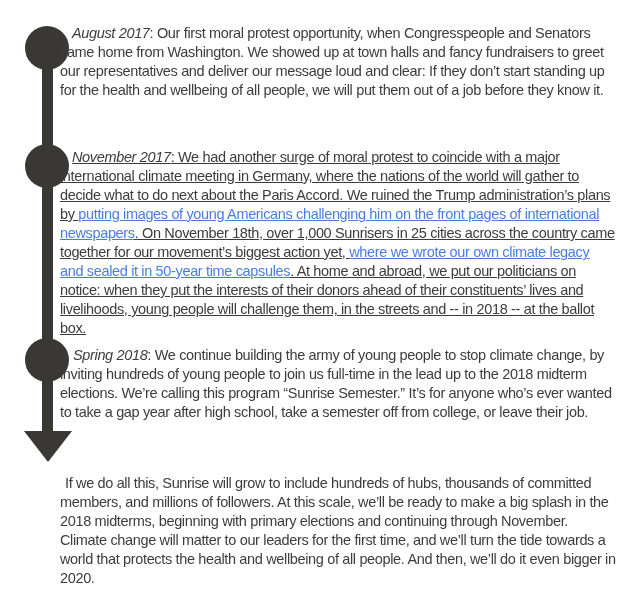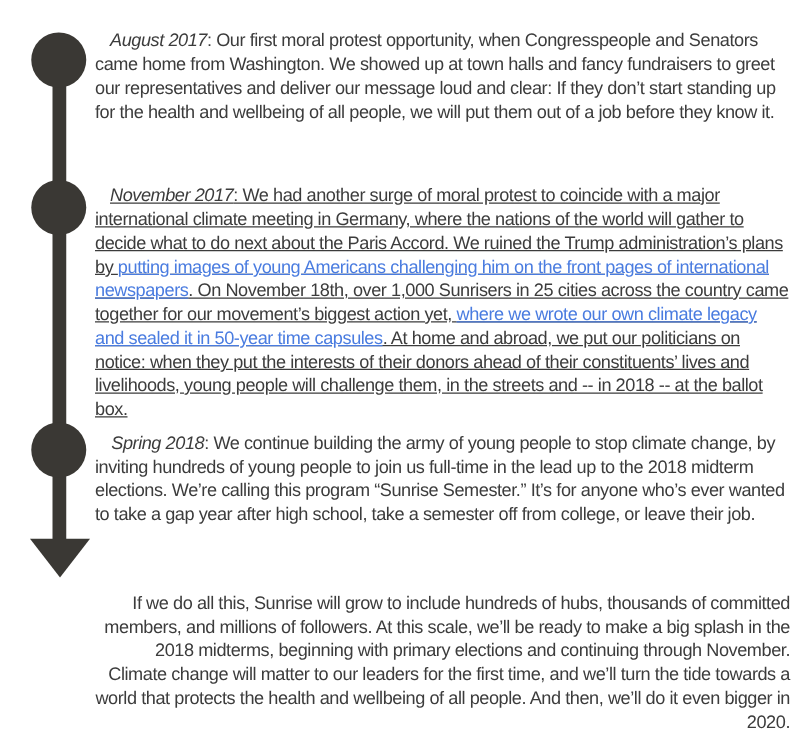--- a/index.html
+++ b/index.html
@@ -32,32 +32,32 @@
     position: absolute;
     left: 24px; top: 431px;
     width: 0; height: 0;
     border-left: 24px solid transparent;
     border-right: 24px solid transparent;
     border-top: 31px solid #3a3834;
   }
   
   .para {
     position: absolute;
-    left: 76px;
+    left: 60px;
     width: 556px;
     font-size: 14.5px;
     line-height: 19px;
     letter-spacing: -0.35px;
     color: #3c3c3c;
     text-align: left;
   }
   .p1 { top: 24px;  text-indent: 12px; }
   .p2 { top: 148px; text-indent: 12px; text-decoration: underline; }
   .p3 { top: 346px; text-indent: 13px; }
-  .p4 { top: 474px; text-indent: 5px; text-align: right; }
+  .p4 { top: 474px; text-indent: 5px; }
   .date { font-style: italic; }
   .doc-link {
     color: #4a7ce0;
     text-decoration: underline;
     cursor: pointer;
   }
 </style>
 </head>
 <body>
 

